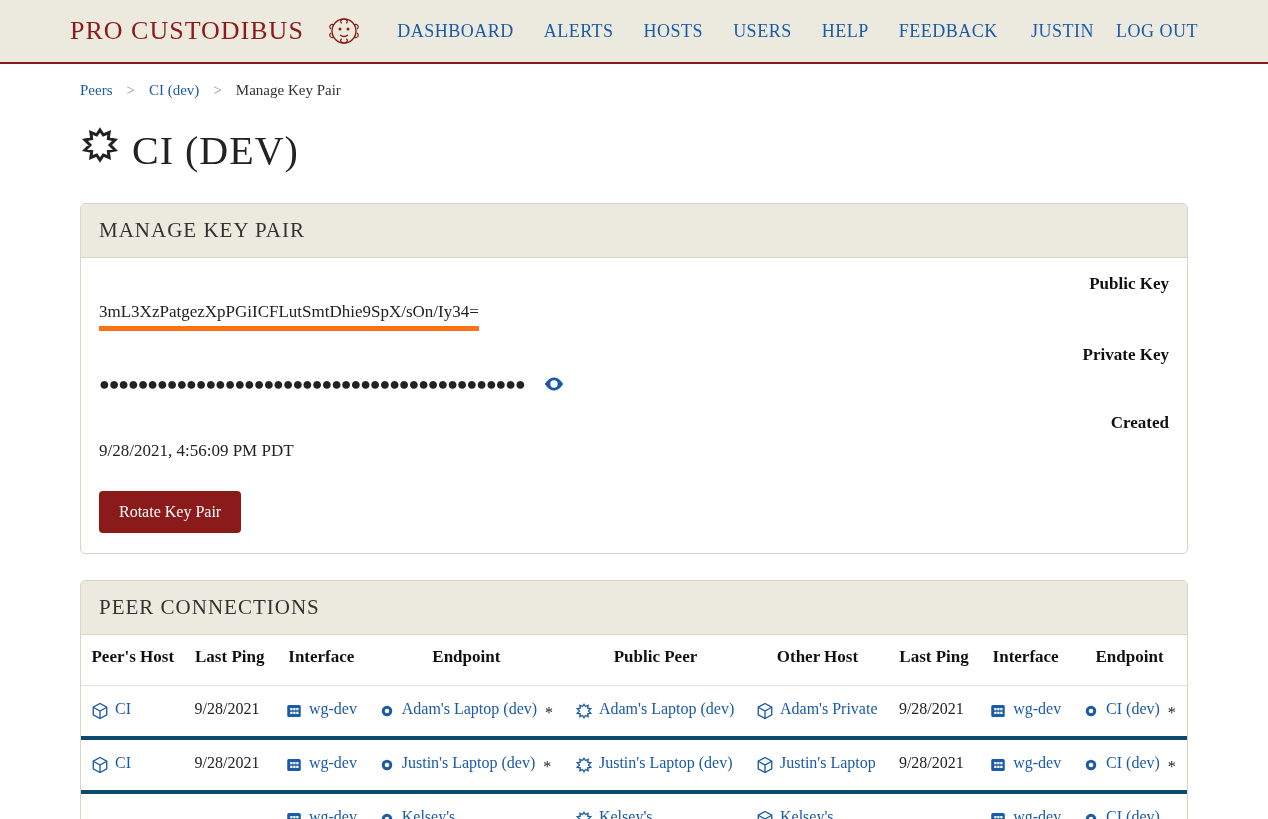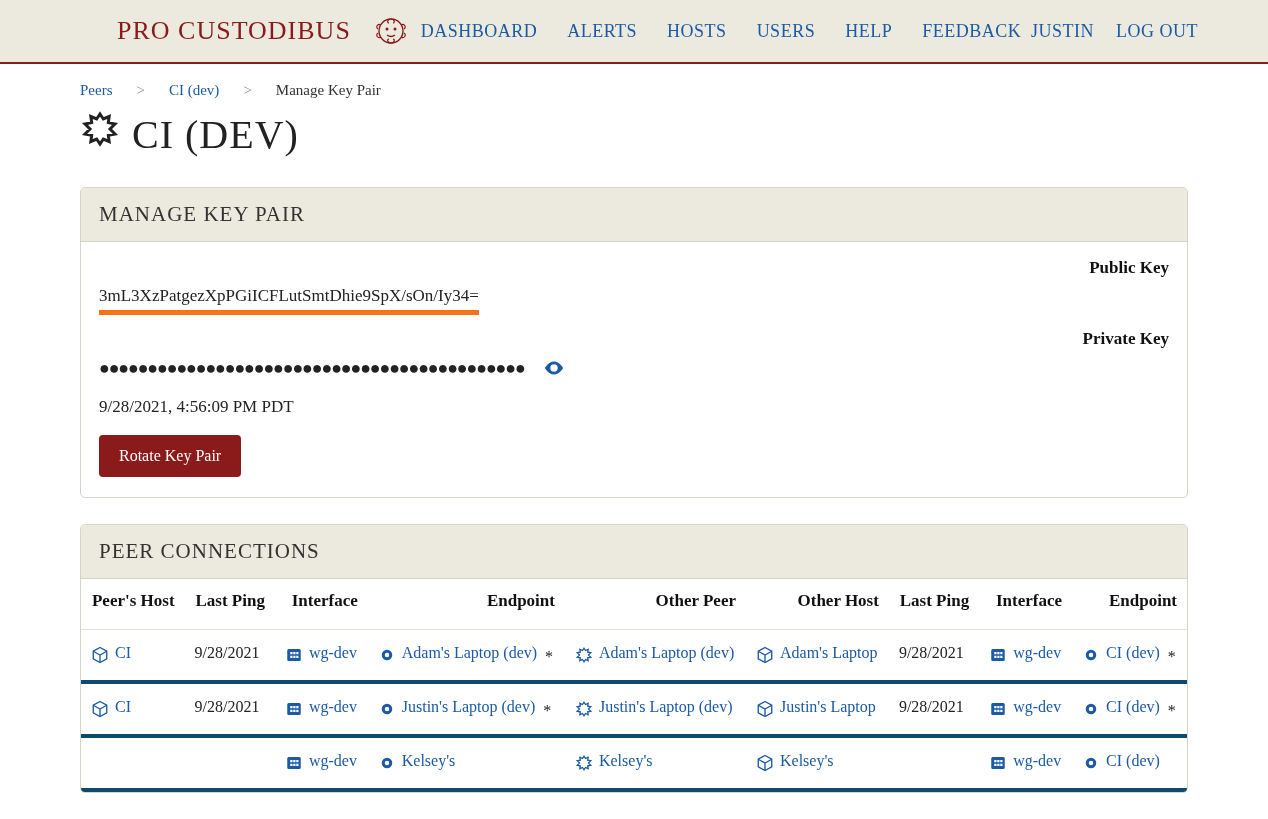--- a/index.html
+++ b/index.html
@@ -15,21 +15,20 @@
     height: 64px;
     display: flex;
     align-items: center;
     padding: 0 70px;
     justify-content: space-between;
   }
   .brand {
     display: flex;
     align-items: center;
     gap: 20px;
-    margin-left: 47px;
   }
   .brand-text {
     color: #8b1a1a;
     font-size: 26px;
     letter-spacing: 1px;
     font-variant: small-caps;
   }
   .medusa {
     width: 40px;
     height: 40px;
@@ -61,23 +60,23 @@
   }
   .container {
     max-width: 1108px;
     margin: 0 auto;
     padding: 18px 0 0 0;
   }
   .breadcrumb {
     font-size: 15px;
     color: #333;
     display: flex;
-    gap: 24px;
+    gap: 14px;
     align-items: flex-start;
-    margin-bottom: 10px;
+    margin-bottom: 26px;
   }
   .breadcrumb a {
     color: #1b5aa6;
     text-decoration: none;
     cursor: pointer;
   }
   .breadcrumb .sep { color: #888; }
   .breadcrumb .current { color: #333; }
   h1.page-title {
     font-weight: normal;
@@ -113,21 +112,21 @@
   }
   .field-label {
     font-weight: bold;
     font-size: 17px;
     margin-bottom: 8px;
     color: #111;
     text-align: right;
   }
   .field-value {
     font-size: 17px;
-    margin-bottom: 18px;
+    margin-bottom: 30px;
     color: #222;
   }
   .pubkey-wrap {
     display: inline-block;
     border-bottom: 5px solid #f97316;
     padding-bottom: 4px;
     margin-bottom: 14px;
   }
   .pubkey-wrap .field-value { margin-bottom: 0; }
   .pk-row {
@@ -154,21 +153,21 @@
     font-size: 16px;
     font-family: inherit;
     cursor: pointer;
   }
   table.conn {
     width: 100%;
     border-collapse: collapse;
     font-size: 16px;
   }
   table.conn th {
-    text-align: right;
+    text-align: center;
     font-weight: bold;
     font-size: 17px;
     padding: 12px 10px 18px 10px;
     border-bottom: 1px solid #e3e1d5;
     vertical-align: top;
     color: #111;
   }
   table.conn td {
     padding: 14px 10px;
     border-bottom: 4px solid #0c4a6e;
@@ -287,38 +286,39 @@
       <div class="field-label">Private Key</div>
       <div class="pk-row">
         <span class="dots">●●●●●●●●●●●●●●●●●●●●●●●●●●●●●●●●●●●●●●●●●●●●</span>
         <span class="eye-icon">
           <svg viewBox="0 0 24 24">
               <use href="#i-eye"></use>
             </svg>
         </span>
       </div>
 
+      <div class="field-label">Created</div>
       <div class="field-value">9/28/2021, 4:56:09 PM PDT</div>
 
       <button class="btn-primary">Rotate Key Pair</button>
     </div>
   </div>
 
   <div class="panel">
     <div class="panel-header">
       <h2>PEER CONNECTIONS</h2>
     </div>
     <table class="conn">
       <thead>
         <tr>
           <th>Peer's Host</th>
           <th>Last Ping</th>
           <th>Interface</th>
           <th>Endpoint</th>
-          <th>Other Peer</th>
+          <th>Public Peer</th>
           <th>Other Host</th>
           <th>Last Ping</th>
           <th>Interface</th>
           <th>Endpoint</th>
         </tr>
       </thead>
       <tbody id="conn-tbody">
           <tr>
             <td><a class="cell-link">
                 <span class="icon-wrap">
@@ -352,21 +352,21 @@
                   </svg>
                 </span>
                 <span>Adam's Laptop (dev)</span>
               </a></td>
             <td><a class="cell-link">
                 <span class="icon-wrap">
                   <svg viewBox="0 0 24 24">
                     <use href="#i-cube"></use>
                   </svg>
                 </span>
-                <span>Adam's Laptop</span>
+                <span>Adam's Private</span>
               </a></td>
             <td><span>9/28/2021</span></td>
             <td><a class="cell-link">
                 <span class="icon-wrap">
                   <svg viewBox="0 0 24 24">
                     <use href="#i-iface"></use>
                   </svg>
                 </span>
                 <span>wg-dev</span>
               </a></td>

